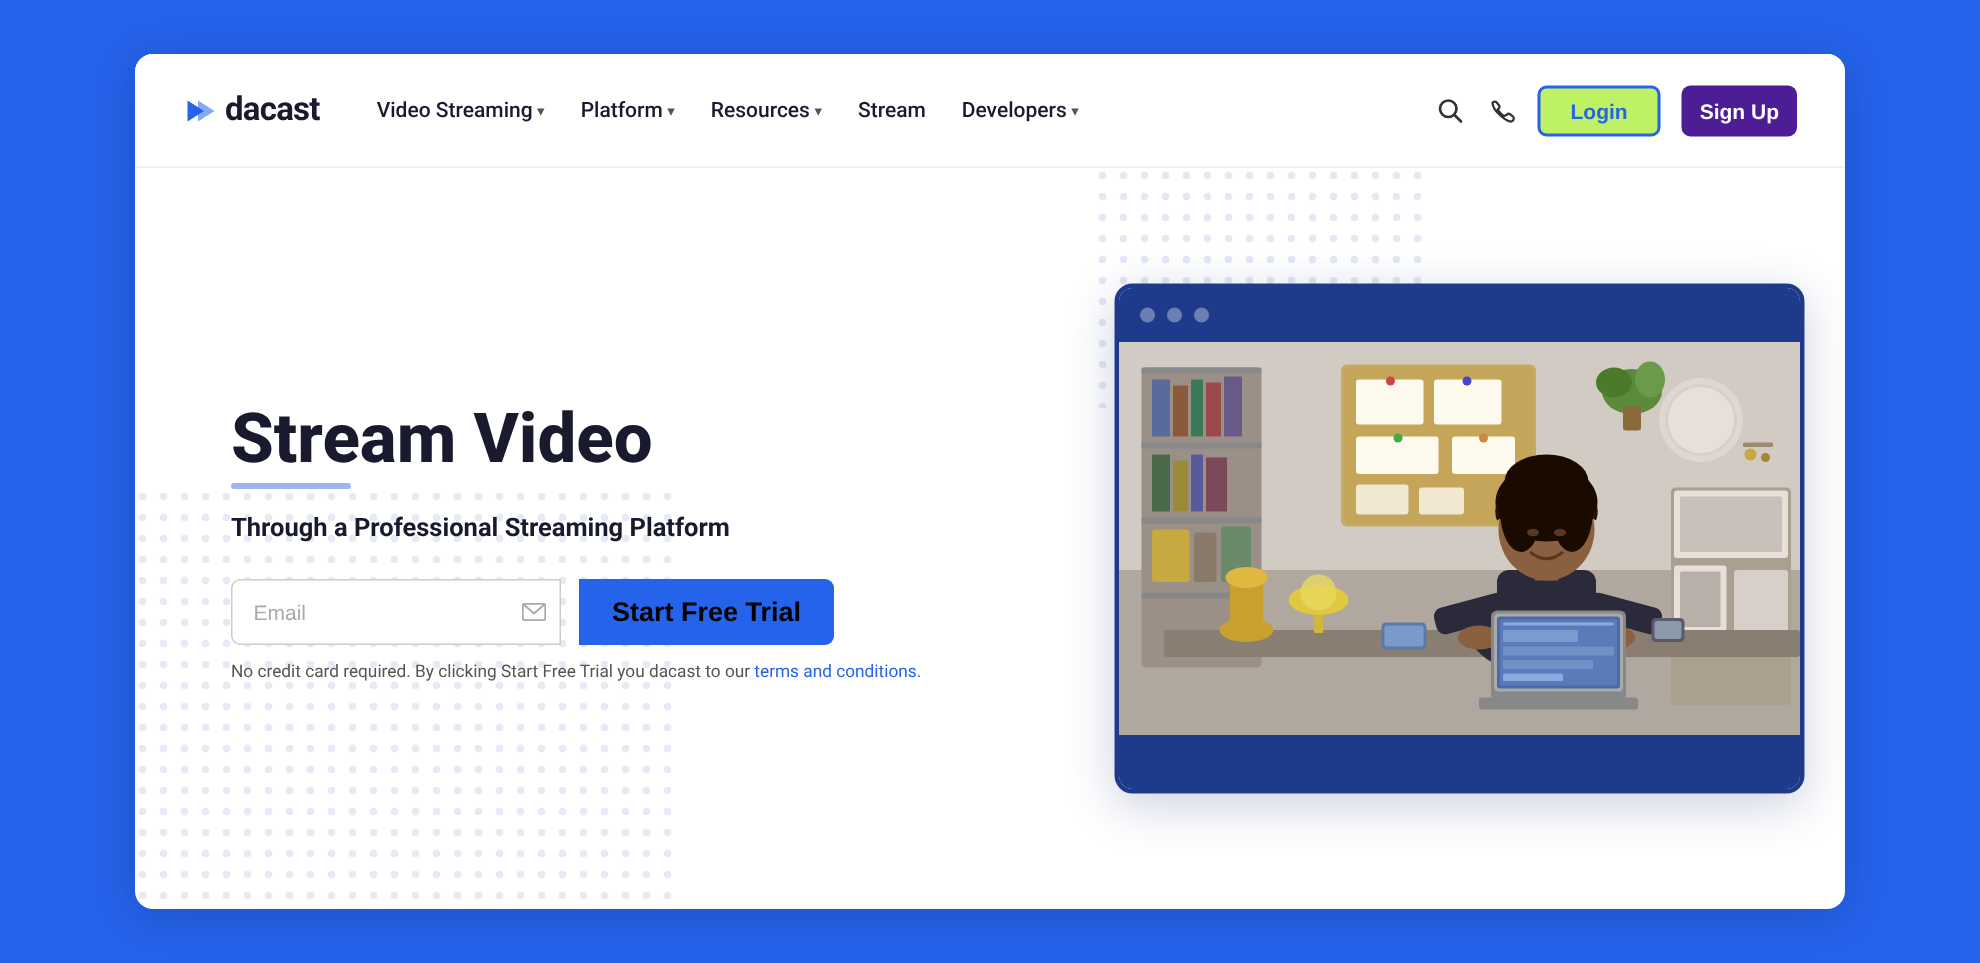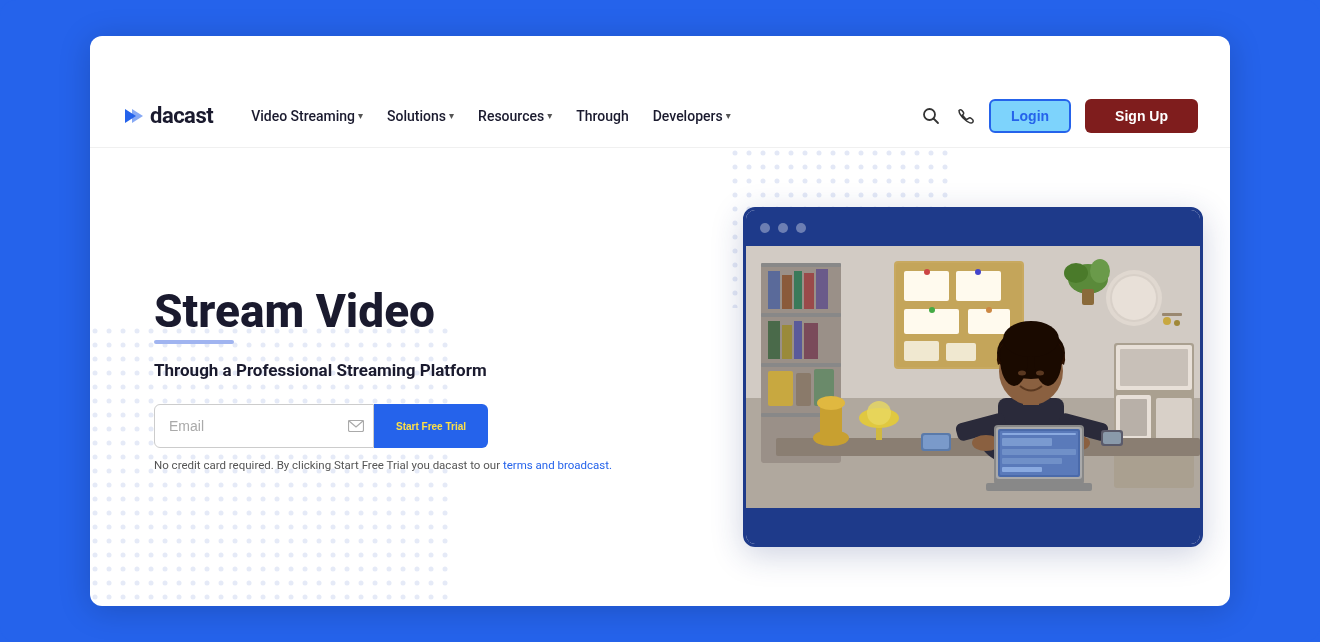--- a/index.html
+++ b/index.html
@@ -29,25 +29,24 @@
       overflow: hidden;
       display: flex;
       flex-direction: column;
       box-shadow: 0 4px 32px rgba(0,0,0,0.18);
     }
     
     .navbar {
       display: flex;
       align-items: center;
       padding: 0 32px;
-      height: 64px;
+      height: 76px;
       border-bottom: 1px solid #f0f0f0;
       background: #fff;
       flex-shrink: 0;
-      margin-top: 48px;
     }
     .logo-area {
       display: flex;
       align-items: center;
       gap: 6px;
       margin-right: 28px;
     }
     .logo-chevron {
       width: 22px;
       height: 22px;
@@ -89,35 +88,35 @@
       width: 20px;
       height: 20px;
       display: flex;
       align-items: center;
       justify-content: center;
       cursor: pointer;
       color: #333;
     }
     .btn-login {
       border: 2px solid #2563eb;
-      background: #7dd3fc;
+      background: #bef264;
       color: #2563eb;
       font-size: 14px;
       font-weight: 600;
       padding: 7px 20px;
       border-radius: 6px;
       cursor: pointer;
     }
     .btn-signup {
       border: none;
-      background: #7f1d1d;
+      background: #4c1d95;
       color: #fff;
       font-size: 14px;
       font-weight: 600;
-      padding: 9px 30px;
+      padding: 9px 12px;
       border-radius: 6px;
       cursor: pointer;
     }
     
     .hero {
       display: flex;
       flex: 1;
       position: relative;
       overflow: hidden;
       align-items: center;
@@ -174,21 +173,21 @@
     .hero-desc {
       font-size: 14px;
       color: #333;
       line-height: 1.6;
       max-width: 400px;
       margin-bottom: 28px;
     }
     .email-row {
       display: flex;
       align-items: center;
-      gap: 0;
+      gap: 12px;
       margin-bottom: 10px;
     }
     .email-input-wrap {
       position: relative;
       display: flex;
       align-items: center;
     }
     .email-input {
       width: 220px;
       height: 44px;
@@ -202,22 +201,22 @@
     .email-input::placeholder { color: #aaa; }
     .email-icon {
       position: absolute;
       right: 10px;
       color: #aaa;
       font-size: 16px;
     }
     .btn-trial {
       height: 44px;
       background: #2563eb;
-      color: #fde047;
-      font-size: 10px;
+      color: #000000;
+      font-size: 18px;
       font-weight: 700;
       padding: 12px 22px;
       border: none;
       border-radius: 0 6px 6px 0;
       cursor: pointer;
       white-space: nowrap;
     }
     .fine-print {
       font-size: 11.5px;
       color: #555;
@@ -287,29 +286,29 @@
         </svg>
         <span class="logo-text">dacast</span>
       </div>
 
       <div class="nav-links">
         <div class="nav-item">
           <span>Video Streaming</span>
           <span class="nav-chevron">▾</span>
         </div>
         <div class="nav-item">
-          <span>Solutions</span>
+          <span>Platform</span>
           <span class="nav-chevron">▾</span>
         </div>
         <div class="nav-item">
           <span>Resources</span>
           <span class="nav-chevron">▾</span>
         </div>
         <div class="nav-item">
-          <span>Through</span>
+          <span>Stream</span>
         </div>
         <div class="nav-item">
           <span>Developers</span>
           <span class="nav-chevron">▾</span>
         </div>
       </div>
 
       <div class="nav-right">
         <div class="nav-icon">
           <svg width="18" height="18" viewBox="0 0 18 18" fill="none">
@@ -356,21 +355,21 @@
               <svg width="16" height="12" viewBox="0 0 16 12" fill="none">
                 <rect x="0.5" y="0.5" width="15" height="11" rx="1.5" stroke="#aaa" stroke-width="1.2" fill="none"></rect>
                 <polyline points="0.5,0.5 8,7 15.5,0.5" stroke="#aaa" stroke-width="1.2" fill="none"></polyline>
               </svg>
             </span>
           </div>
           <button class="btn-trial">Start Free Trial</button>
         </div>
 
         <p class="fine-print">
-          <span>No credit card required. By clicking Start Free Trial you dacast to our </span><a class="fine-link" href="#">terms and broadcast.</a>
+          <span>No credit card required. By clicking Start Free Trial you dacast to our </span><a class="fine-link" href="#">terms and conditions.</a>
         </p>
       </div>
 
       <div class="hero-right">
         <div class="video-browser">
           <div class="browser-bar-top">
             <div class="browser-dot"></div>
             <div class="browser-dot"></div>
             <div class="browser-dot"></div>
           </div>

